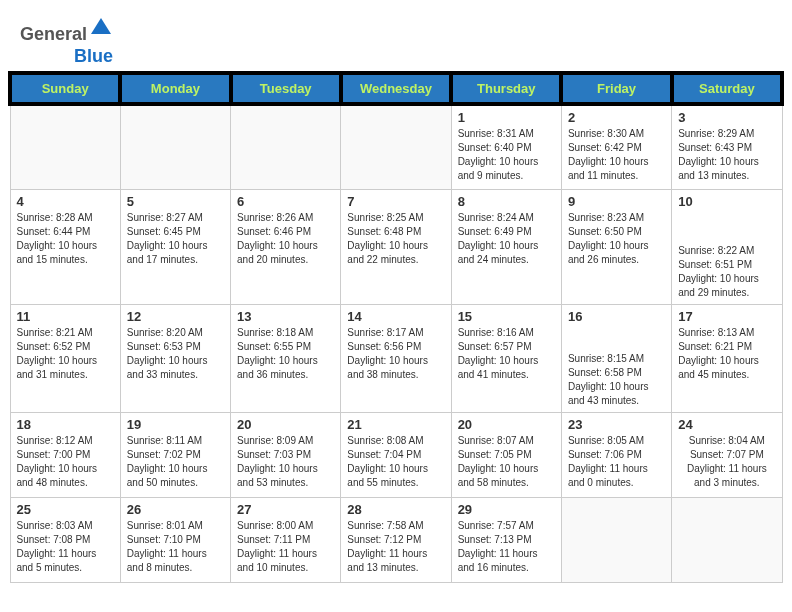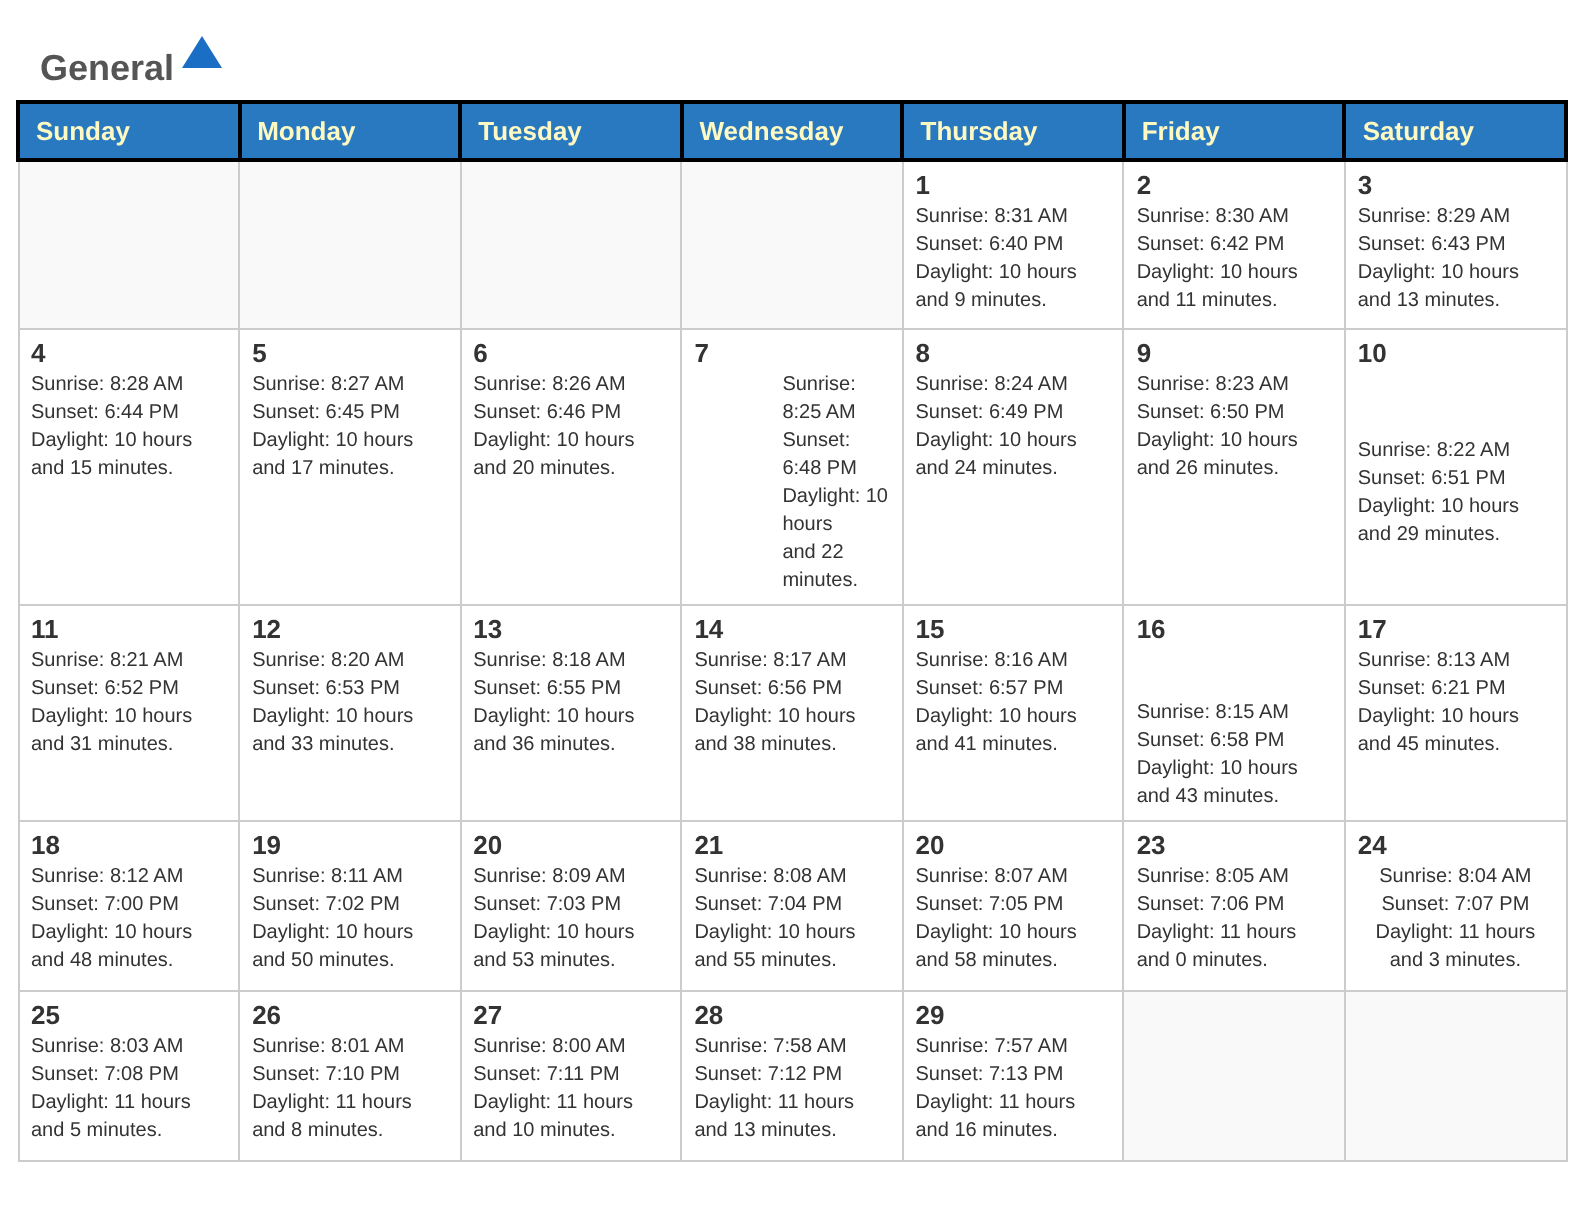--- a/index.html
+++ b/index.html
@@ -13,26 +13,26 @@
     .logo-blue { color: #1a6fc4; }
     .logo-icon { width: 24px; height: 24px; margin-left: 2px; }
     
     .title-block { text-align: right; }
     .month-title { font-size: 36px; font-weight: bold; color: #333; }
     .location { font-size: 16px; color: #333; margin-top: 2px; }
     
     .calendar { width: 100%; border-collapse: collapse; margin: 0; }
     .calendar th {
       background-color: #2979c0;
-      color: #fef9c3;
+      color: #bef264;
       padding: 6px 8px;
       font-size: 13px;
       font-weight: bold;
-      border: 2px solid #000000;
-      text-align: left;
+      border: 4px solid #000000;
+      text-align: center;
     }
     .calendar td {
       border: 1px solid #ccc;
       vertical-align: top;
       padding: 4px 6px;
       font-size: 10.5px;
       color: #333;
       width: calc(100% / 7);
       height: 85px;
     }
@@ -45,20 +45,23 @@
 </head>
 <body>
 
 <div class="header">
   <div class="logo">
     <div>
       <div class="logo-text">
         <span class="logo-general">General</span><svg class="logo-icon" viewBox="0 0 24 24">
             <polygon points="12,2 22,18 2,18" fill="#1a6fc4"></polygon>
           </svg>
+      </div>
+      <div class="logo-text">
+        <span class="logo-blue">Blue</span>
       </div>
     </div>
   </div>
   <div class="title-block">
     <div class="month-title"></div>
     <div class="location"></div>
   </div>
 </div>
 
 <div class="container">
@@ -119,21 +122,21 @@
           </td>
           <td>
             <span class="day-num">6</span>
             <div class="day-info" style="white-space: pre-line;">Sunrise: 8:26 AM
 Sunset: 6:46 PM
 Daylight: 10 hours
 and 20 minutes.</div>
           </td>
           <td>
             <span class="day-num">7</span>
-            <div class="day-info" style="white-space: pre-line; margin-left: 44px;">Sunrise: 8:25 AM
+            <div class="day-info" style="white-space: pre-line;">Sunrise: 8:25 AM
 Sunset: 6:48 PM
 Daylight: 10 hours
 and 22 minutes.</div>
           </td>
           <td>
             <span class="day-num">8</span>
             <div class="day-info" style="white-space: pre-line;">Sunrise: 8:24 AM
 Sunset: 6:49 PM
 Daylight: 10 hours
 and 24 minutes.</div>

